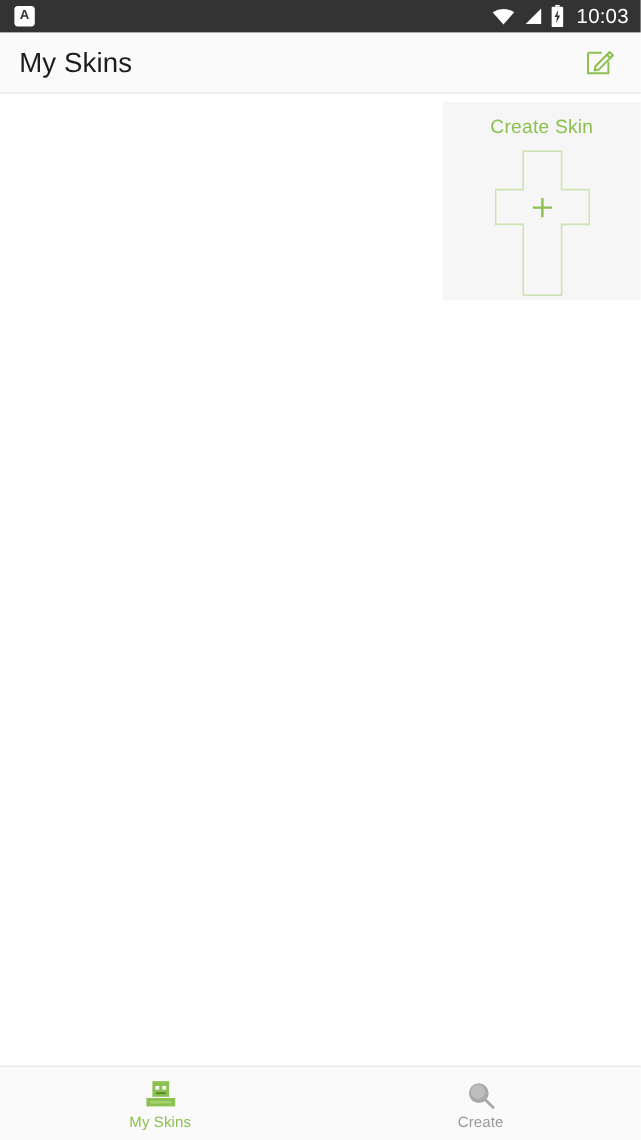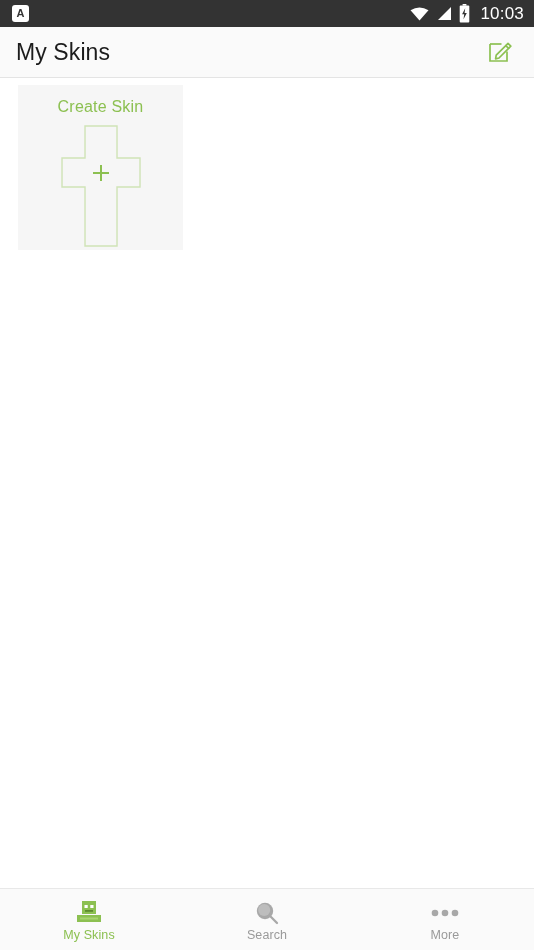--- a/index.html
+++ b/index.html
@@ -93,20 +93,21 @@
     left: 0;
     right: 0;
     bottom: 61px;
     background: #ffffff;
     overflow: hidden;
   }
   #skins-grid {
     display: flex;
     flex-wrap: wrap;
     padding: 6px 0 0 18px;
+    justify-content: flex-end;
   }
   #create-skin-card {
     width: 165px;
     height: 165px;
     background: #f6f6f6;
     display: flex;
     flex-direction: column;
     align-items: center;
     cursor: pointer;
     box-sizing: border-box;
@@ -243,27 +244,17 @@
 
 
   <div class="nav-tab">
     <span class="nav-icon">
       <svg width="26" height="26" viewBox="0 0 26 26">
         <circle cx="11" cy="11" r="8.2" fill="#a8a8a8"></circle>
         <circle cx="10.2" cy="10" r="6" fill="#bdbdbd"></circle>
         <path d="M16.8 16.8 L23 23" stroke="#a8a8a8" stroke-width="2.3" stroke-linecap="round"></path>
       </svg>
     </span>
-    <span class="nav-label">Search</span>
-  </div>
-
-  <div class="nav-tab">
-    <span class="nav-icon">
-      <svg width="30" height="12" viewBox="0 0 30 12">
-        <circle cx="5" cy="6" r="3.3" fill="#a8a8a8"></circle>
-        <circle cx="15" cy="6" r="3.3" fill="#a8a8a8"></circle>
-        <circle cx="25" cy="6" r="3.3" fill="#a8a8a8"></circle>
-      </svg>
-    </span>
-    <span class="nav-label">More</span>
-  </div>
+    <span class="nav-label">Create</span>
+  </div>
+
 
 </div>
 
 </body></html>

